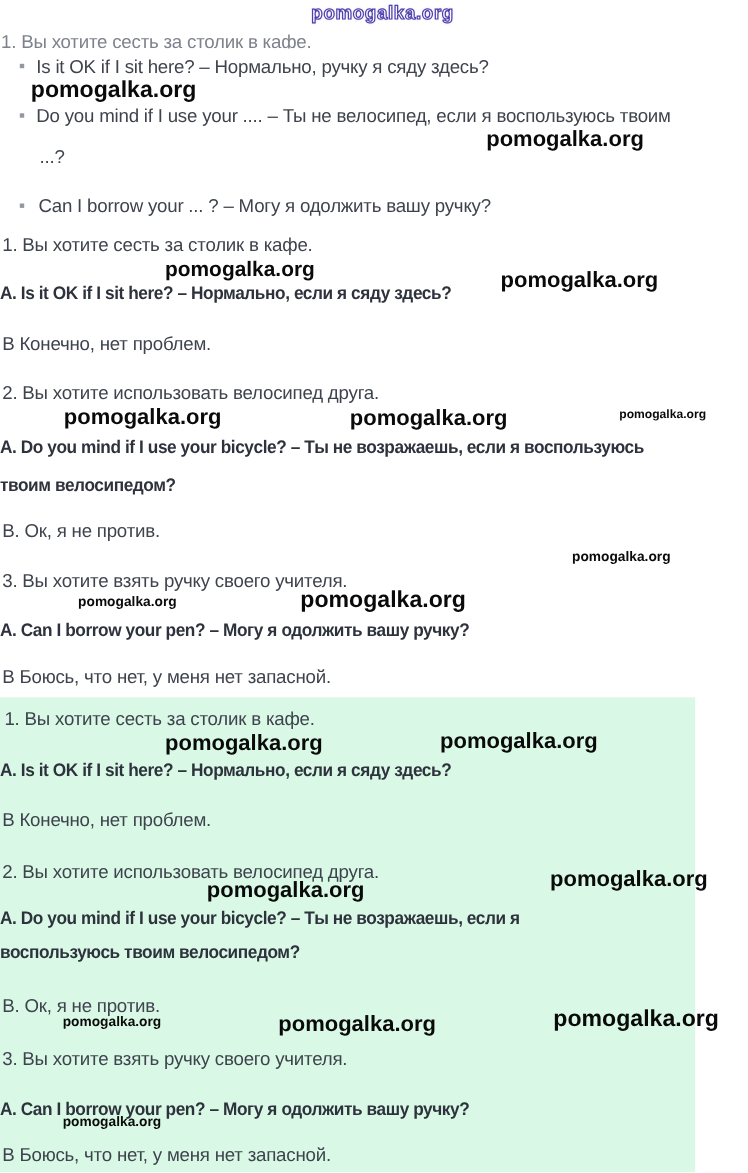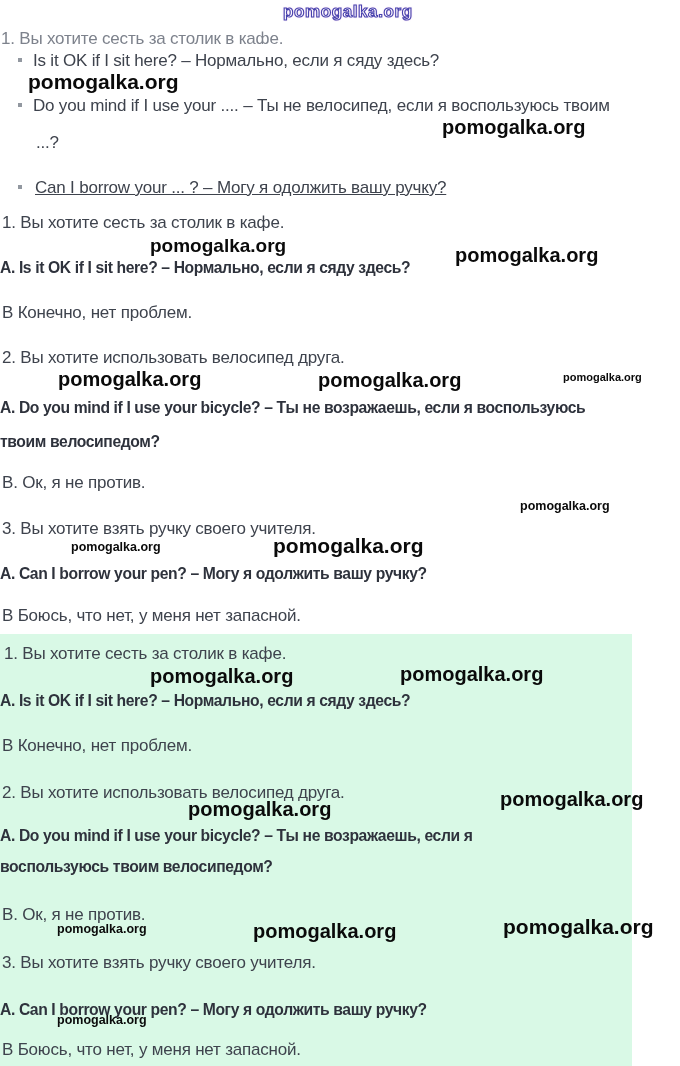--- a/index.html
+++ b/index.html
@@ -78,28 +78,28 @@
 
 <div class="highlight"></div>
 
 <span class="wm-outline" style="left:283px; top:2px;">pomogalka.org</span>
 
 <div class="clipped">
   <span>1. Вы хотите сесть за столик в кафе.</span>
 </div>
 
 <span class="dot" style="left:18px; top:58px;"></span>
-<div class="line" style="left:33px; top:51px;">Is it OK if I sit here? – Нормально, если я сяду здесь?</div>
+<div class="line" style="left:33px; top:51px;">Is it OK if I sit here? – Нормально, ручку я сяду здесь?</div>
 
 <span class="dot" style="left:18px; top:103px;"></span>
 <div class="line" style="left:33px; top:96px;">Do you mind if I use your .... – Ты не велосипед, если я воспользуюсь твоим</div>
 <div class="line" style="left:36px; top:133px;">...?</div>
 
 <span class="dot" style="left:18px; top:185px;"></span>
-<div class="line" style="left:35px; top:178px;text-decoration:underline;">Can I borrow your ... ? – Могу я одолжить вашу ручку?</div>
+<div class="line" style="left:35px; top:178px;">Can I borrow your ... ? – Могу я одолжить вашу ручку?</div>
 
 <span class="wm" style="left:28px;  top:71px;  font-size:21px;">pomogalka.org</span>
 <span class="wm" style="left:442px; top:117px; font-size:20px;">pomogalka.org</span>
 
 <div class="line" style="left:2px; top:213px;">1. Вы хотите сесть за столик в кафе.</div>
 <div class="line bold" style="left:0;   top:258px;">A. Is it OK if I sit here? – Нормально, если я сяду здесь?</div>
 <div class="line" style="left:2px; top:303px;">В Конечно, нет проблем.</div>
 
 <div class="line" style="left:2px; top:348px;">2. Вы хотите использовать велосипед друга.</div>
 <div class="line bold" style="left:0;   top:398px;">A. Do you mind if I use your bicycle? – Ты не возражаешь, если я воспользуюсь</div>

